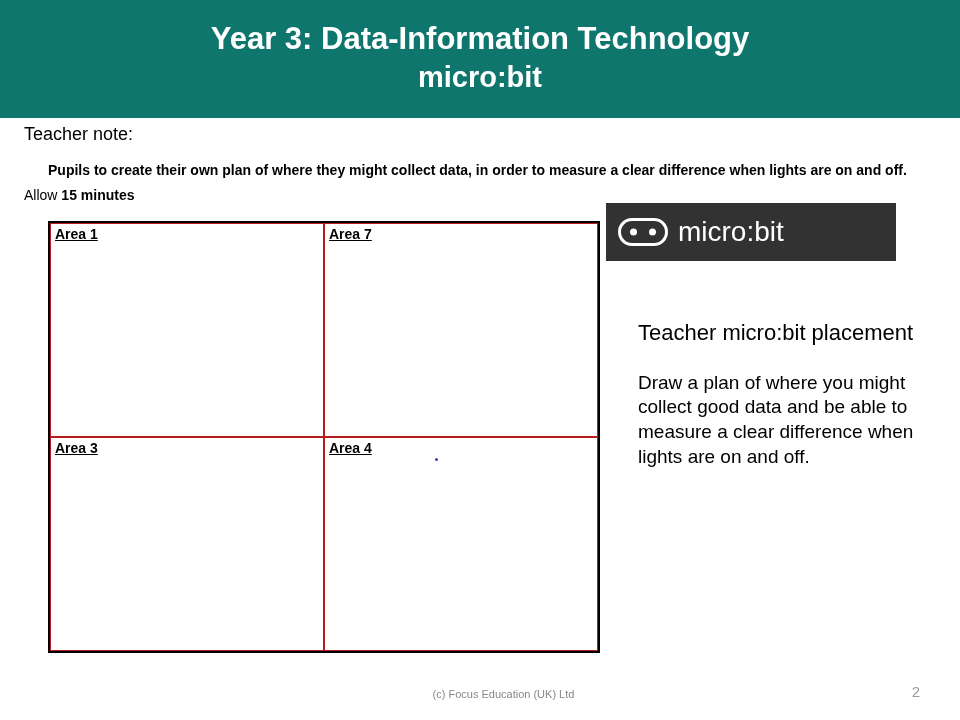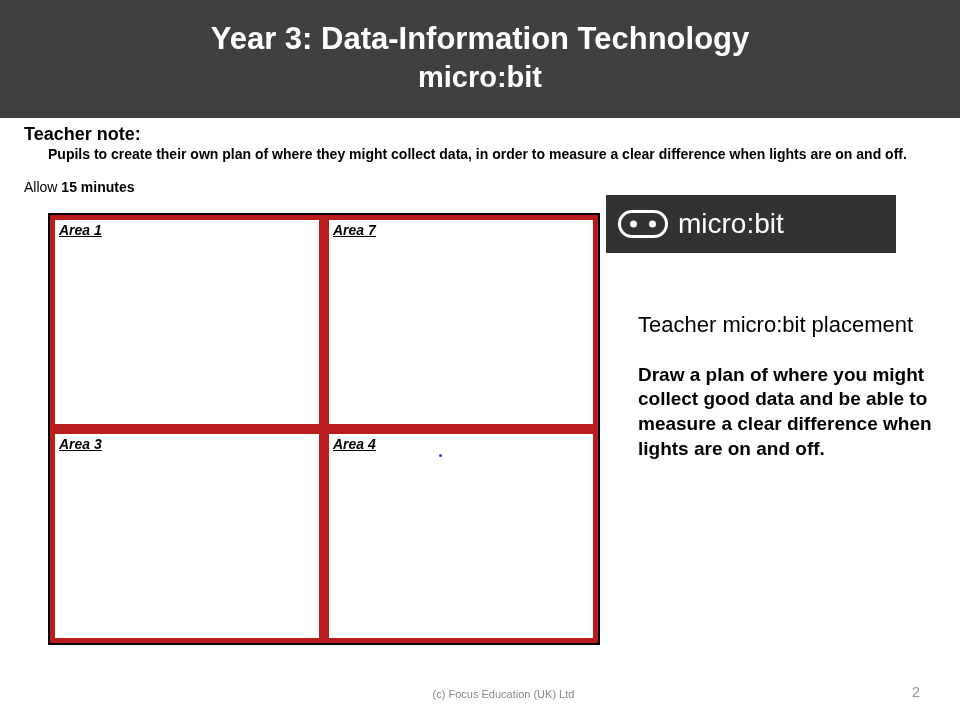--- a/index.html
+++ b/index.html
@@ -5,42 +5,42 @@
   * { box-sizing: border-box; margin: 0; padding: 0; }
   body {
     width: 960px;
     height: 720px;
     background: #fff;
     font-family: "Century Gothic", "Avant Garde", "URW Gothic", Futura, Arial, sans-serif;
     overflow: hidden;
     position: relative;
   }
   .banner {
-    background: #404040;
+    background: #0f766e;
     color: #fff;
     width: 100%;
     height: 118px;
     text-align: center;
     padding-top: 20px;
     line-height: 1.25;
   }
   .banner .line1 { font-size: 31px; font-weight: 700; }
   .banner .line2 { font-size: 29px; font-weight: 700; }
   .content {
     padding: 6px 24px 0 24px;
   }
   .teacher-note-label {
-    font-weight: 700;
+    font-weight: 400;
     font-size: 18px;
-    margin-bottom: 0;
+    margin-bottom: 16px;
   }
   .teacher-note-body {
     font-size: 14px;
     font-weight: 700;
-    margin-bottom: 16px;
+    margin-bottom: 8px;
     max-width: 900px;
     line-height: 1.3;
     padding-left: 24px;
   }
   .allow15 { font-size: 14px; font-weight: 400; }
   .allow15 .bold { font-weight: 700; }
 
   .main-area {
     position: relative;
     margin-top: 4px;
@@ -51,23 +51,22 @@
     left: 24px;
     top: 14px;
     width: 552px;
     height: 432px;
     border: 2px solid #000;
     display: grid;
     grid-template-columns: 1fr 1fr;
     grid-template-rows: 1fr 1fr;
   }
   .grid-box .cell {
-    border: 5px solid #b91c1c;
-    position: relative;
-    font-style: italic;
+    border: 1px solid #b91c1c;
+    position: relative;
   }
   .grid-box .cell .label {
     position: absolute;
     top: 2px;
     left: 4px;
     font-family: Arial, Helvetica, sans-serif;
     font-weight: 700;
     font-size: 14px;
     text-decoration: underline;
   }
@@ -129,21 +128,21 @@
     width: 310px;
   }
   .right-text .heading {
     font-size: 22px;
     font-weight: 400;
     margin-bottom: 24px;
     line-height: 1.25;
   }
   .right-text .body {
     font-size: 19px;
-    font-weight: 700;
+    font-weight: 400;
     line-height: 1.3;
   }
 
   .footer-copy {
     position: absolute;
     bottom: 20px;
     left: 0;
     width: 100%;
     text-align: center;
     font-size: 11px;

